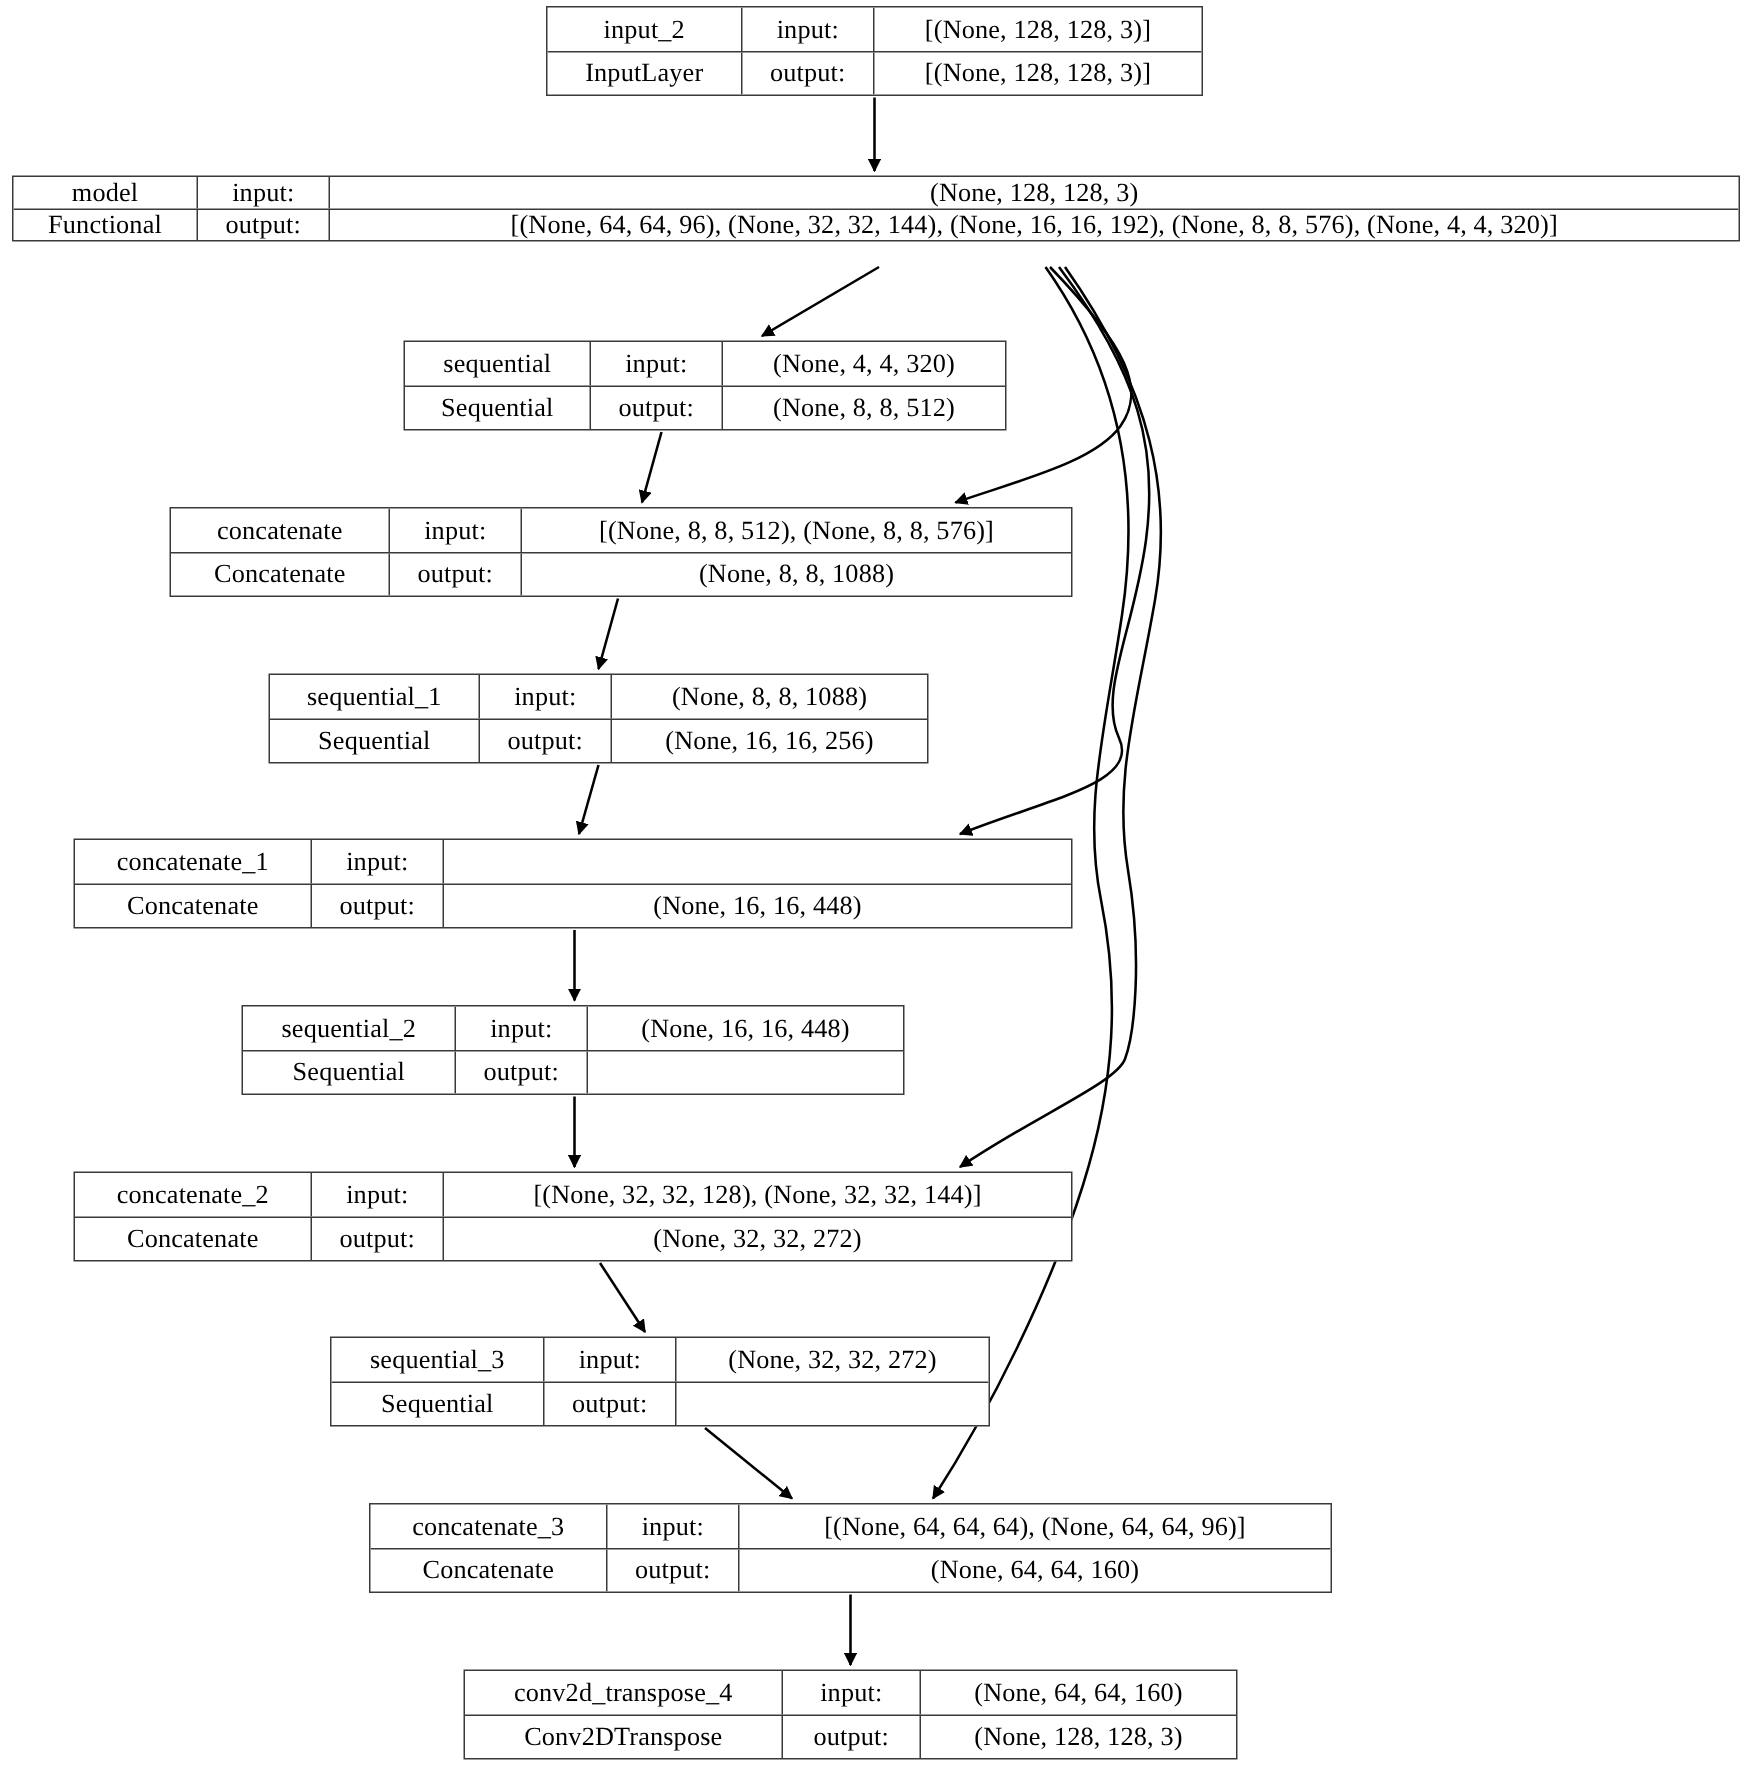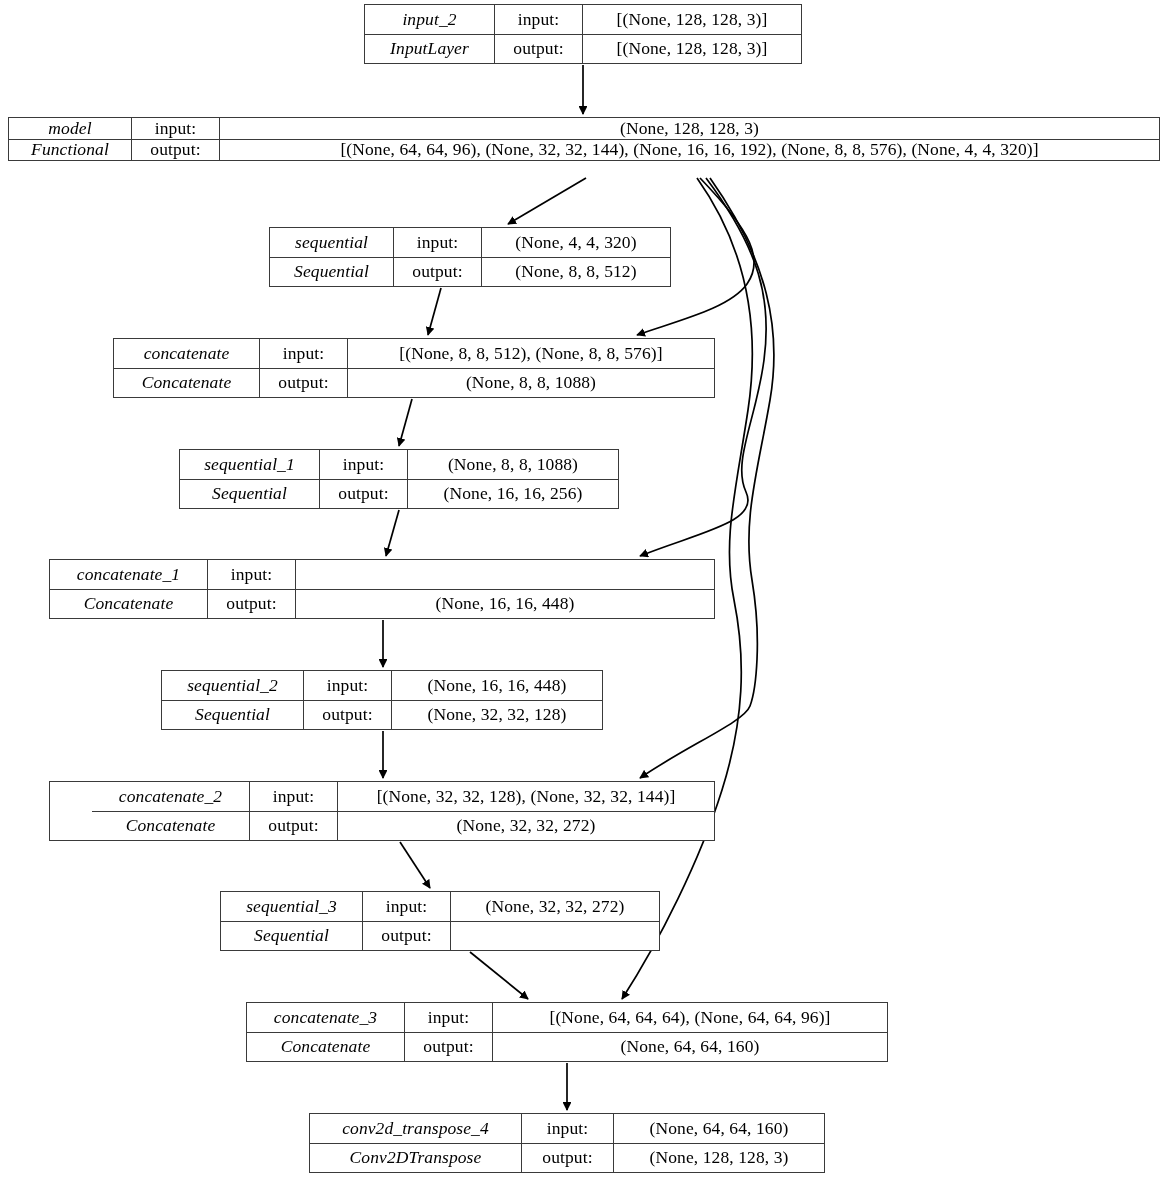--- a/index.html
+++ b/index.html
@@ -50,21 +50,20 @@
     justify-content: center;
     box-sizing: border-box;
     font-size: 17.5px;
     line-height: 1;
     white-space: nowrap;
     padding: 0 8px;
     letter-spacing: 0.1px;
   }
   .cell.c-name {
     border-right: 1.4px solid #3a3a3a;
-    font-style: italic;
   }
   .cell.c-io {
     border-right: 1.4px solid #3a3a3a;
   }
   .cell.c-shape {
     flex: 1 1 auto;
   }
 </style>
 </head>
 <body>
@@ -189,25 +188,24 @@
 
   <div class="node" style="left: 161px; top: 670px; width: 442px; height: 60px; text-align: center;">
     <div class="node-row top">
       <div class="cell c-name" style="flex: 0 0 142px;">sequential_2</div>
       <div class="cell c-io" style="flex: 0 0 88px;">input:</div>
       <div class="cell c-shape">(None, 16, 16, 448)</div>
     </div>
     <div class="node-row">
       <div class="cell c-name" style="flex: 0 0 142px;">Sequential</div>
       <div class="cell c-io" style="flex: 0 0 88px;">output:</div>
-      <div class="cell c-shape">(None, 32, 32, 128)</div>
-    </div>
-  </div>
-
-  <div class="node" style="left: 49px; top: 781px; width: 666px; height: 60px; padding-left: 42px;">
+    </div>
+  </div>
+
+  <div class="node" style="left: 49px; top: 781px; width: 666px; height: 60px;">
     <div class="node-row top">
       <div class="cell c-name" style="flex: 0 0 158px;">concatenate_2</div>
       <div class="cell c-io" style="flex: 0 0 88px;">input:</div>
       <div class="cell c-shape">[(None, 32, 32, 128), (None, 32, 32, 144)]</div>
     </div>
     <div class="node-row">
       <div class="cell c-name" style="flex: 0 0 158px;">Concatenate</div>
       <div class="cell c-io" style="flex: 0 0 88px;">output:</div>
       <div class="cell c-shape">(None, 32, 32, 272)</div>
     </div>

